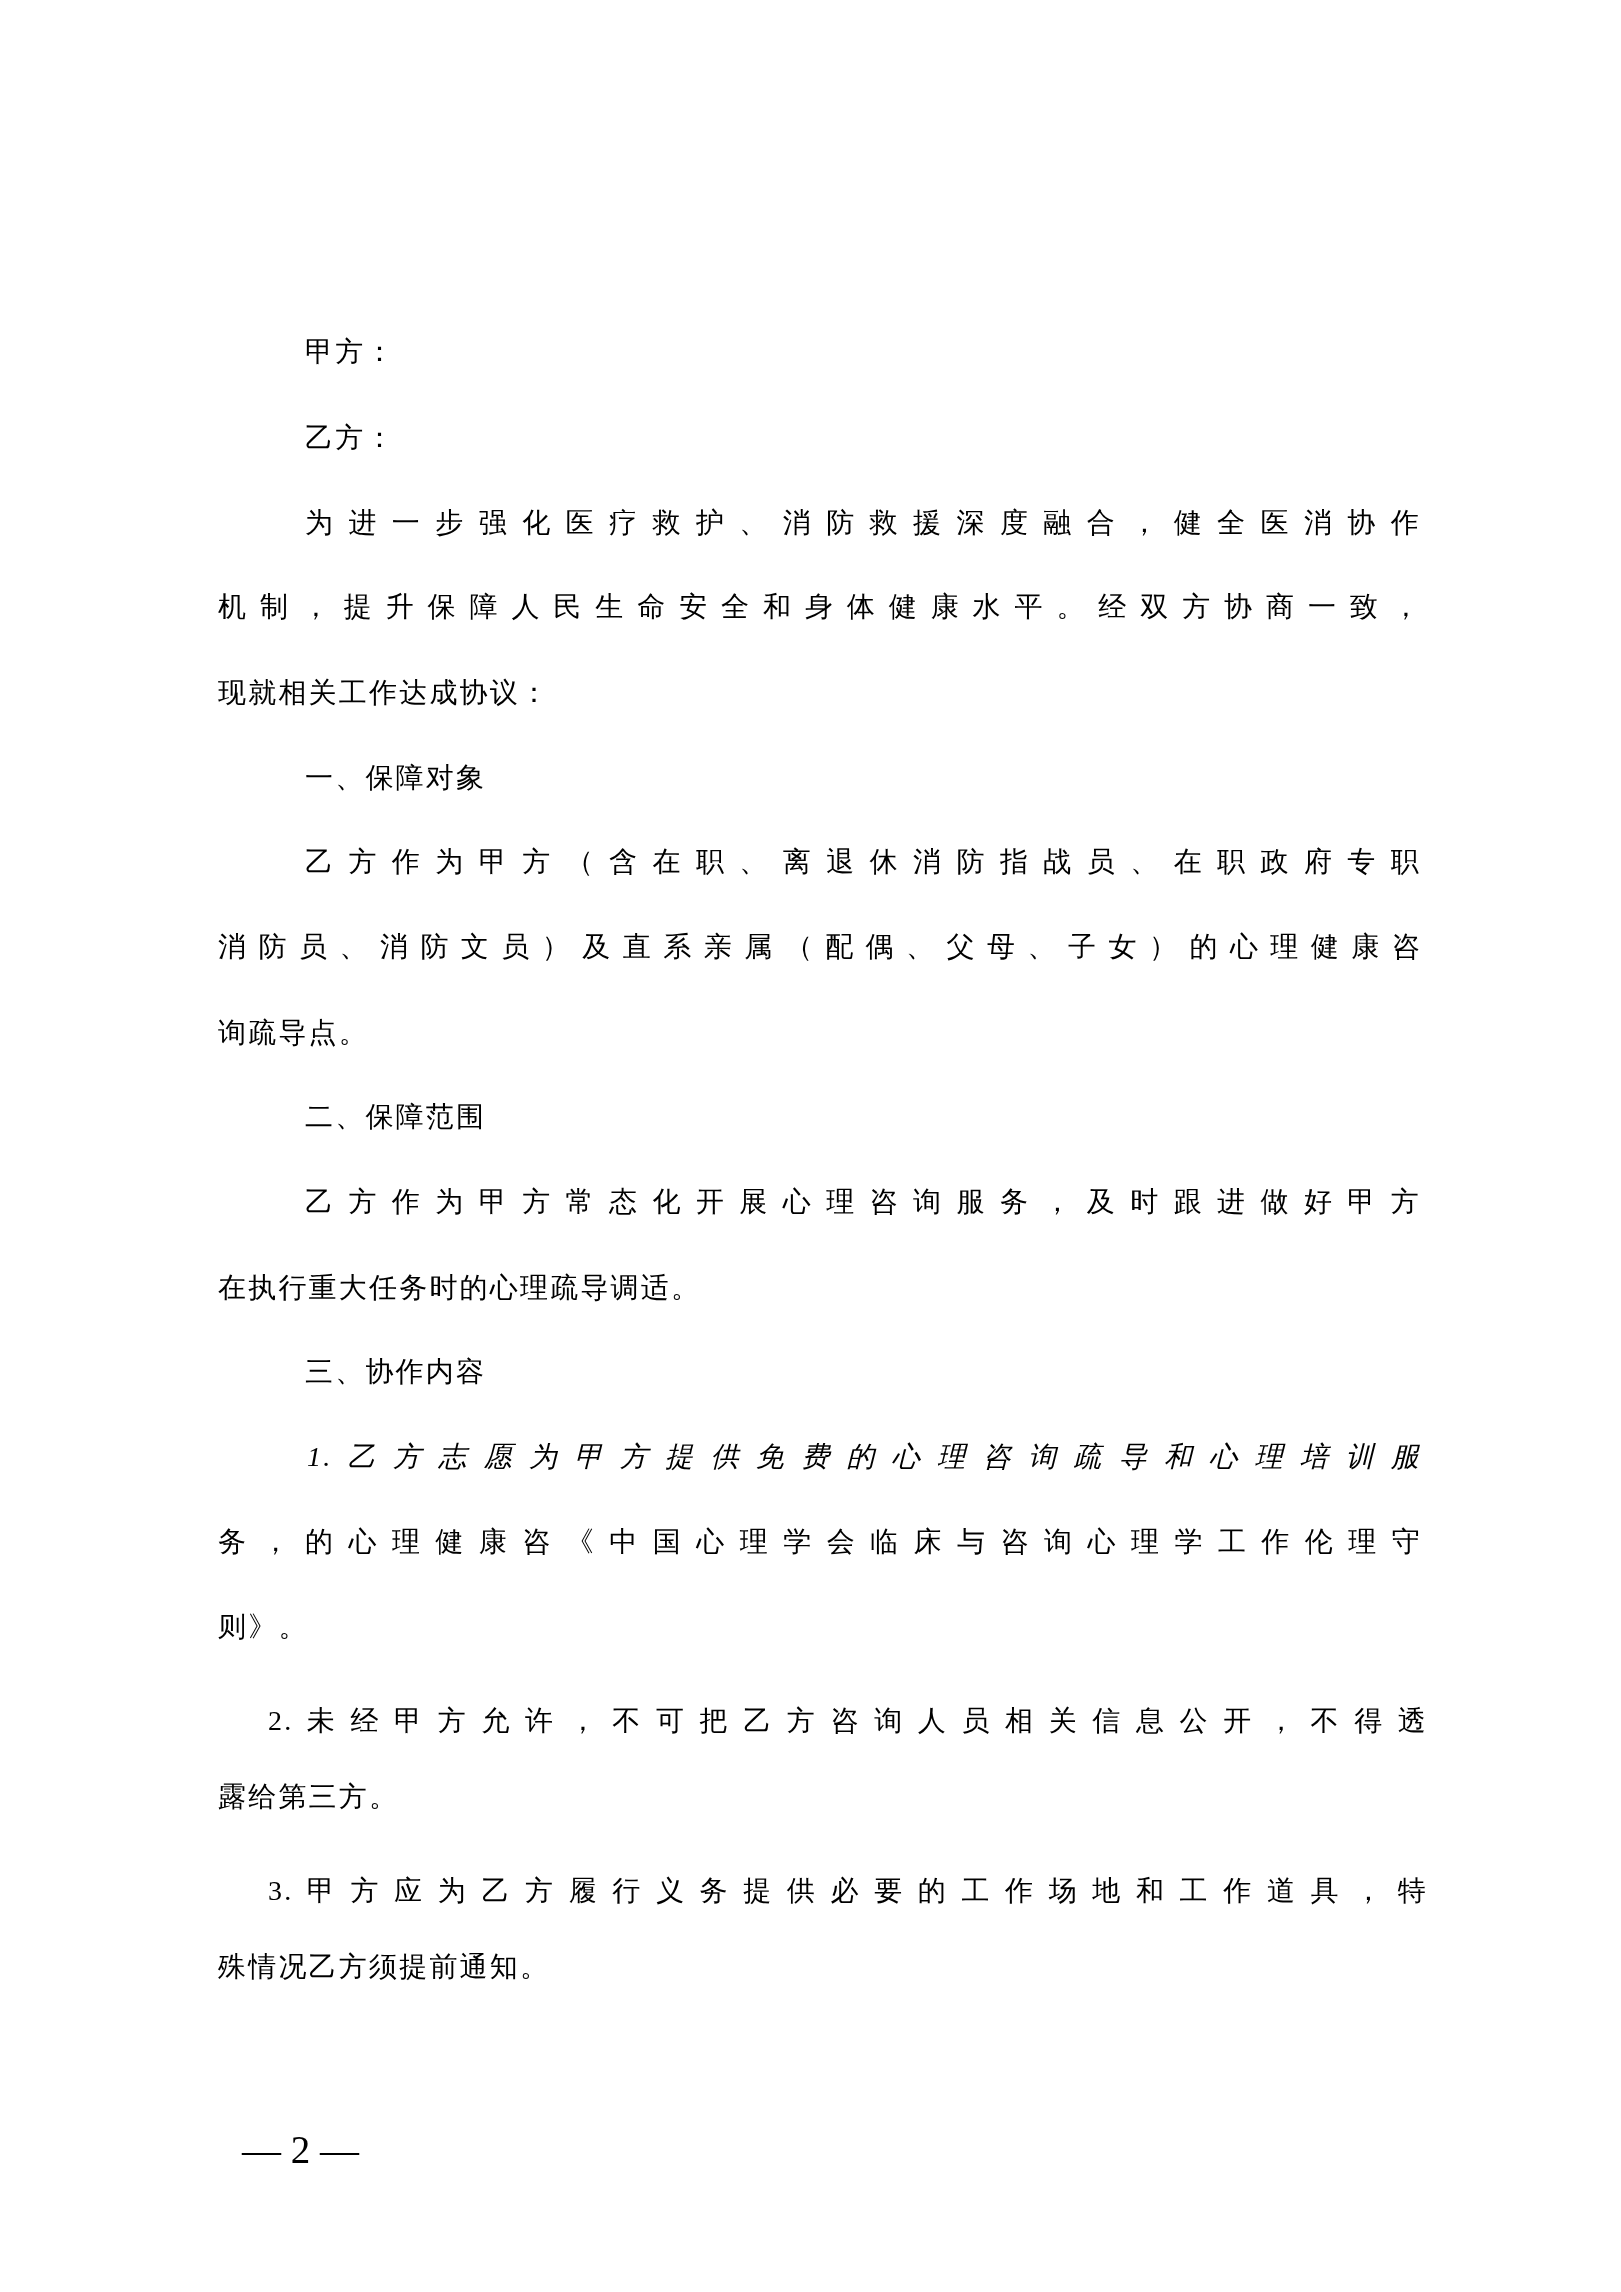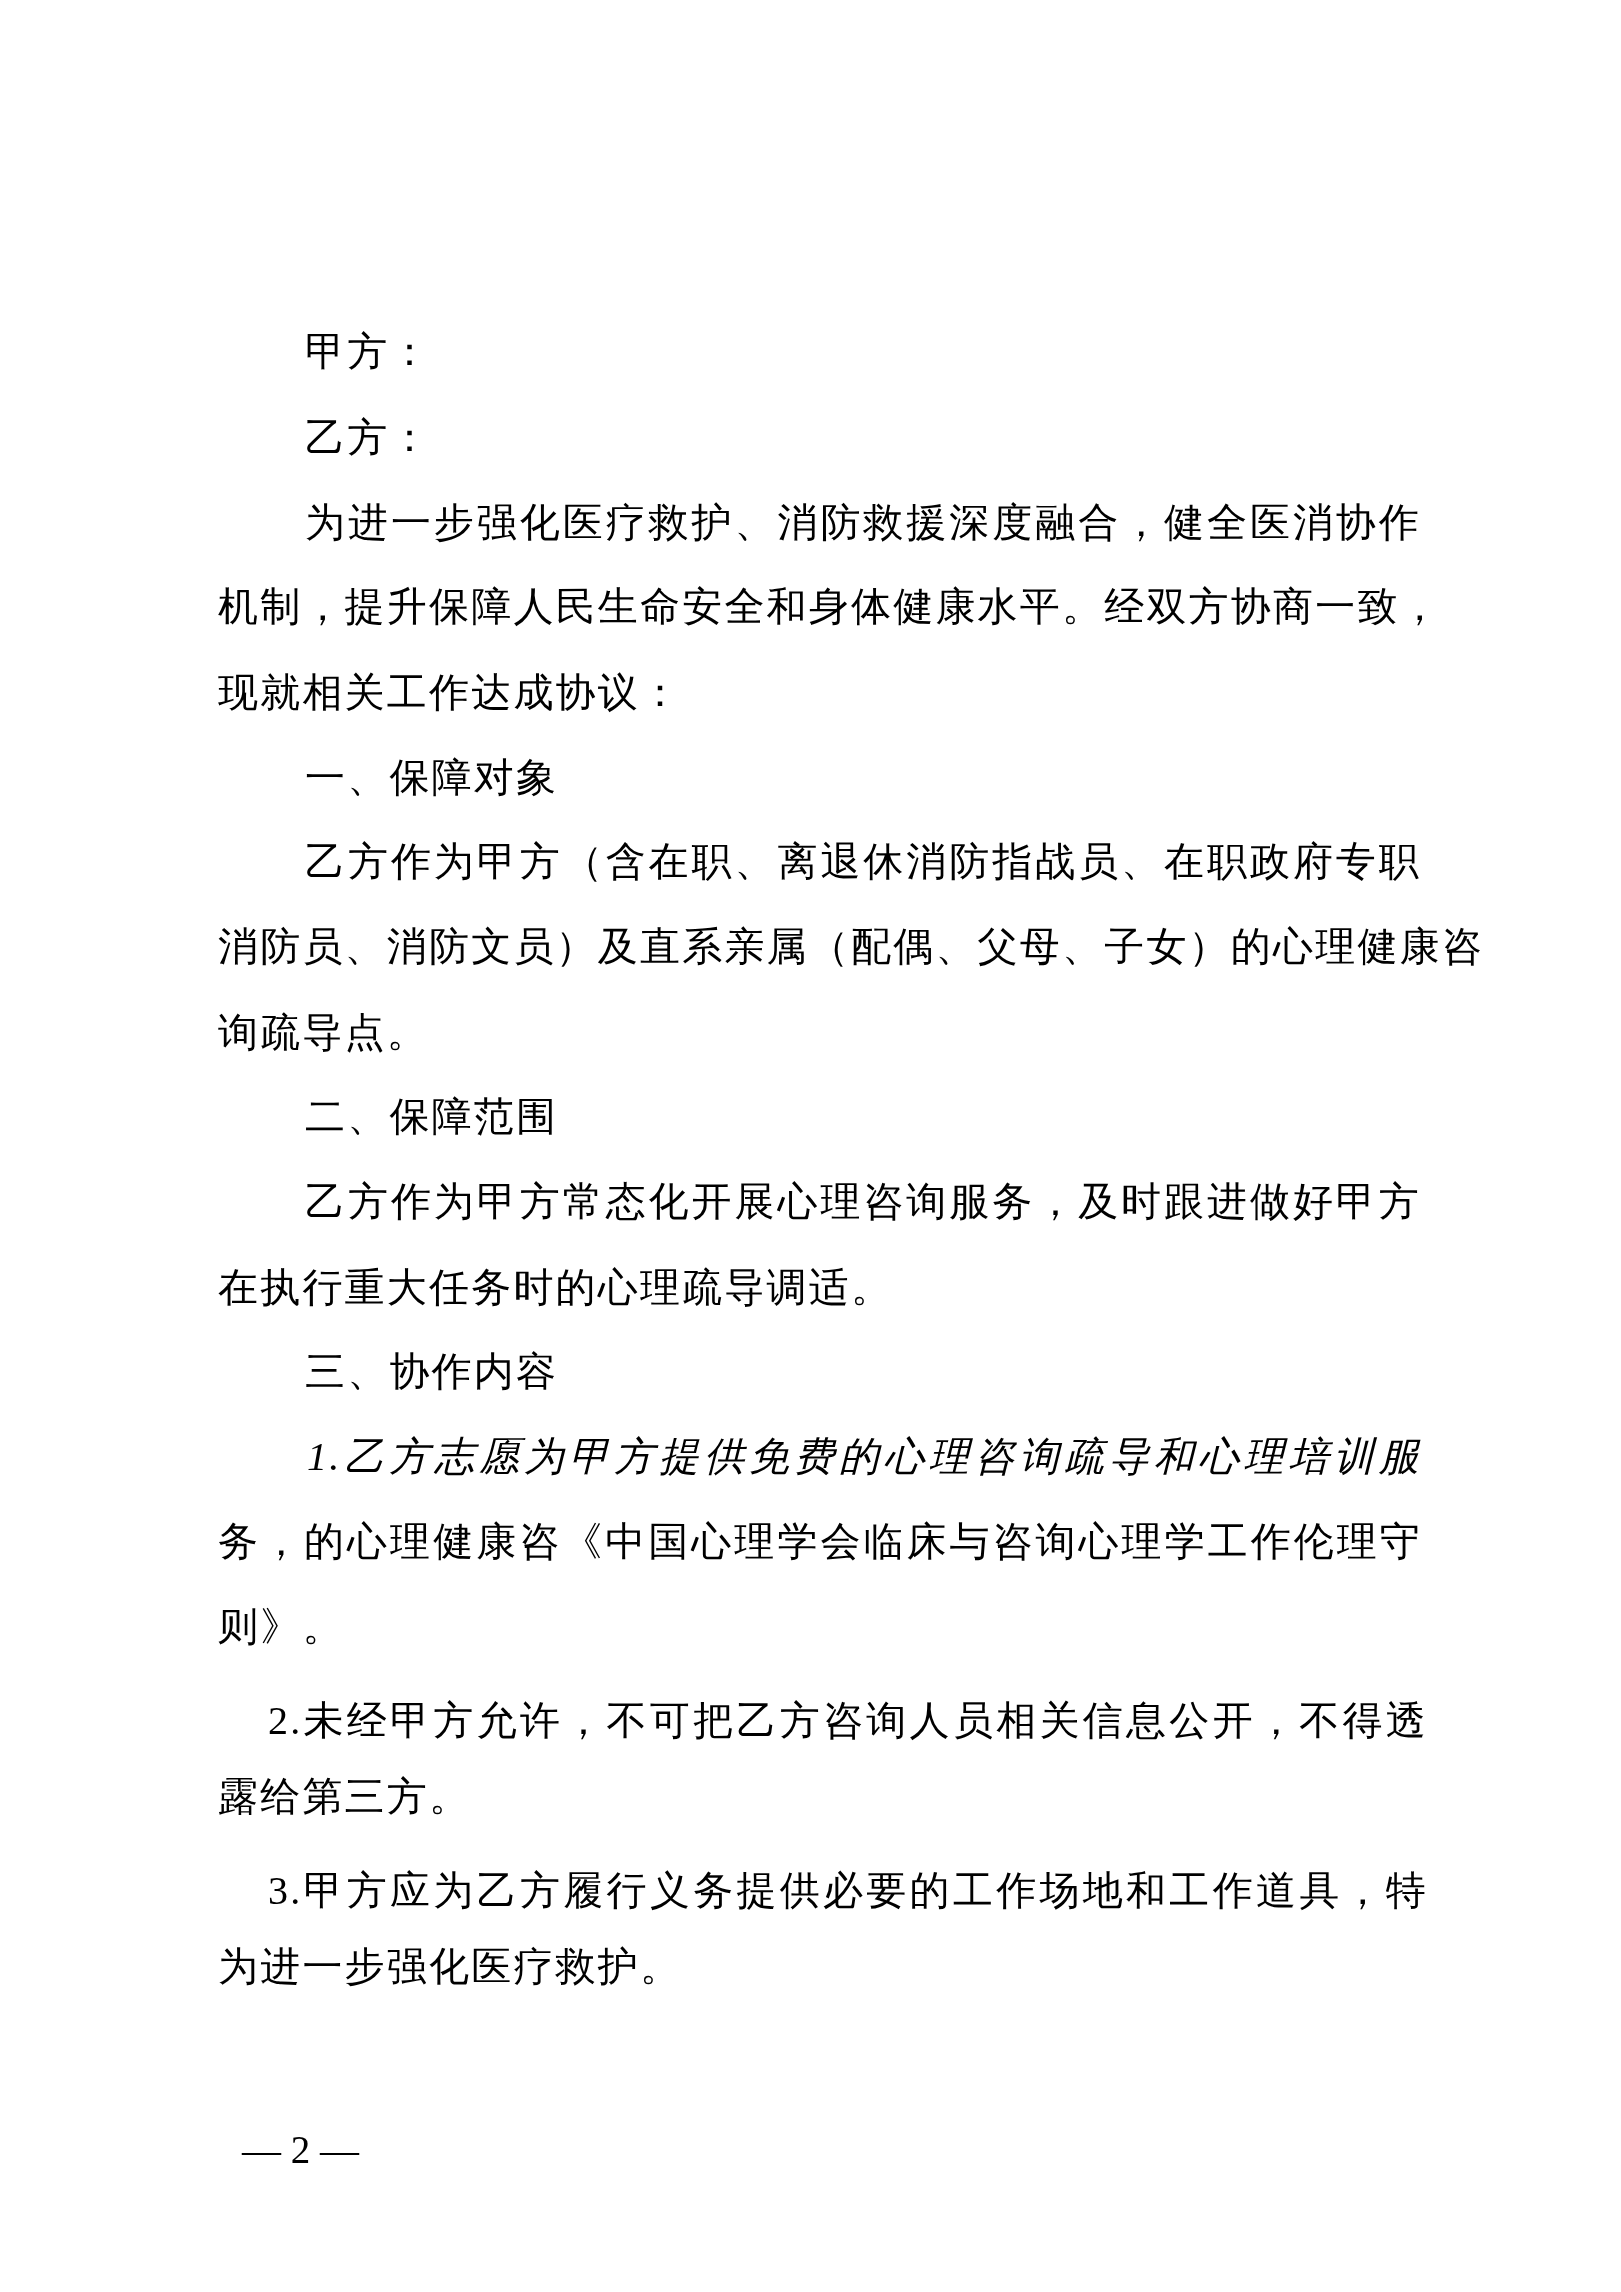--- a/index.html
+++ b/index.html
@@ -20,21 +20,21 @@
     left: 0; top: 0;
     width: 1621px;
     height: 2293px;
     background: #ffffff;
   }
   .line {
     position: absolute;
     left: 218px;
     height: 59px;
     line-height: 59px;
-    font-size: 40px;
+    font-size: 28px;
     white-space: nowrap;
     letter-spacing: 2.2px;
   }
   .justify {
     width: 1204px;
     text-align: justify;
     text-align-last: justify;
   }
   .indent2 { left: 305px; }
   .indent2.justify { width: 1116px; }
@@ -81,17 +81,17 @@
   <div class="line indent2" style="top:1342px;">三、协作内容</div>
 
   <div class="line indent-item1 justify" style="top:1427px;"><span class="num">1.</span><span>乙方志愿为甲方提供免费的心理咨询疏导和心理培训服</span></div>
   <div class="line justify" style="top:1512px;">务，的心理健康咨《中国心理学会临床与咨询心理学工作伦理守</div>
   <div class="line" style="top:1597px;">则》。</div>
 
   <div class="line indent1 justify" style="top:1682px;"><span class="num">2.</span><span>未经甲方允许，不可把乙方咨询人员相关信息公开，不得透</span></div>
   <div class="line" style="top:1767px;">露给第三方。</div>
 
   <div class="line indent1 justify" style="top:1852px;"><span class="num">3.</span><span>甲方应为乙方履行义务提供必要的工作场地和工作道具，特</span></div>
-  <div class="line" style="top:1937px;">为进一步强化医疗救护。</div>
+  <div class="line" style="top:1937px;">殊情况乙方须提前通知。</div>
 
   <div class="page-number">— 2 —</div>
 </div>
 
 
 </body></html>

